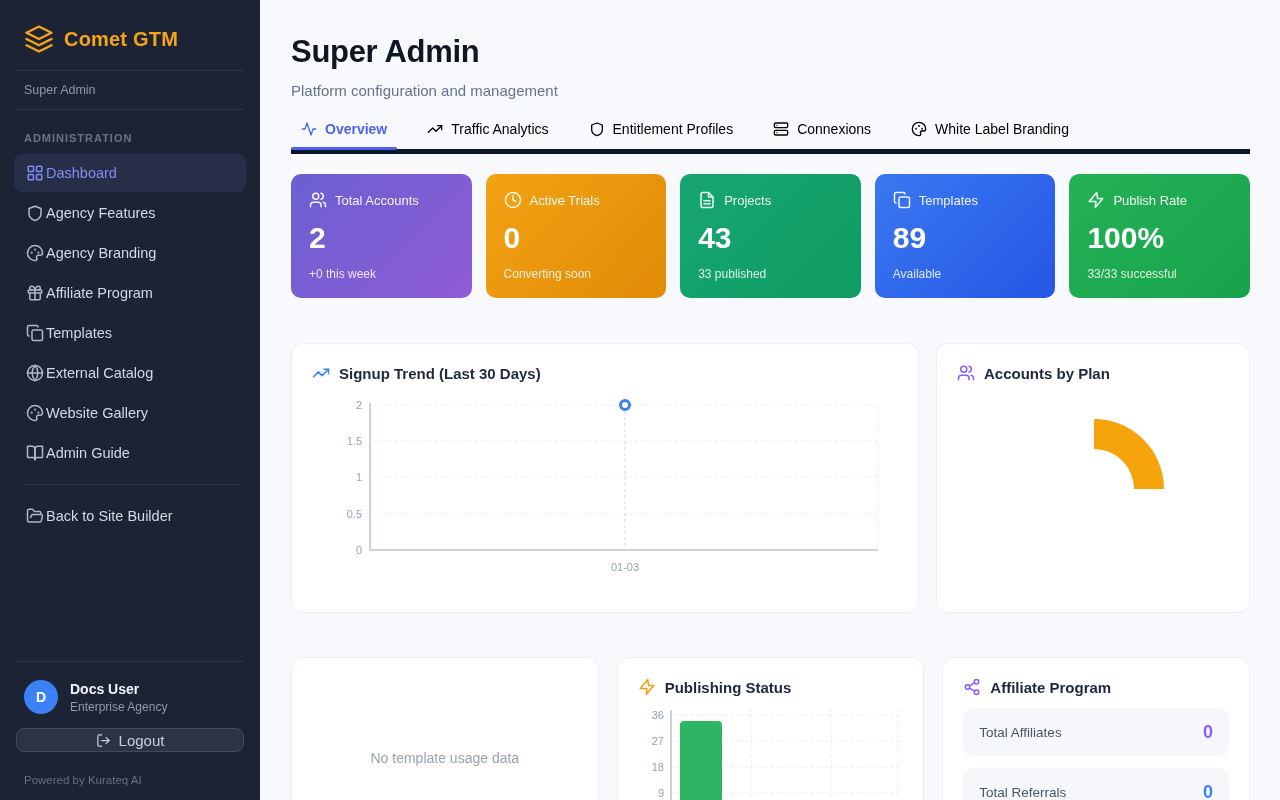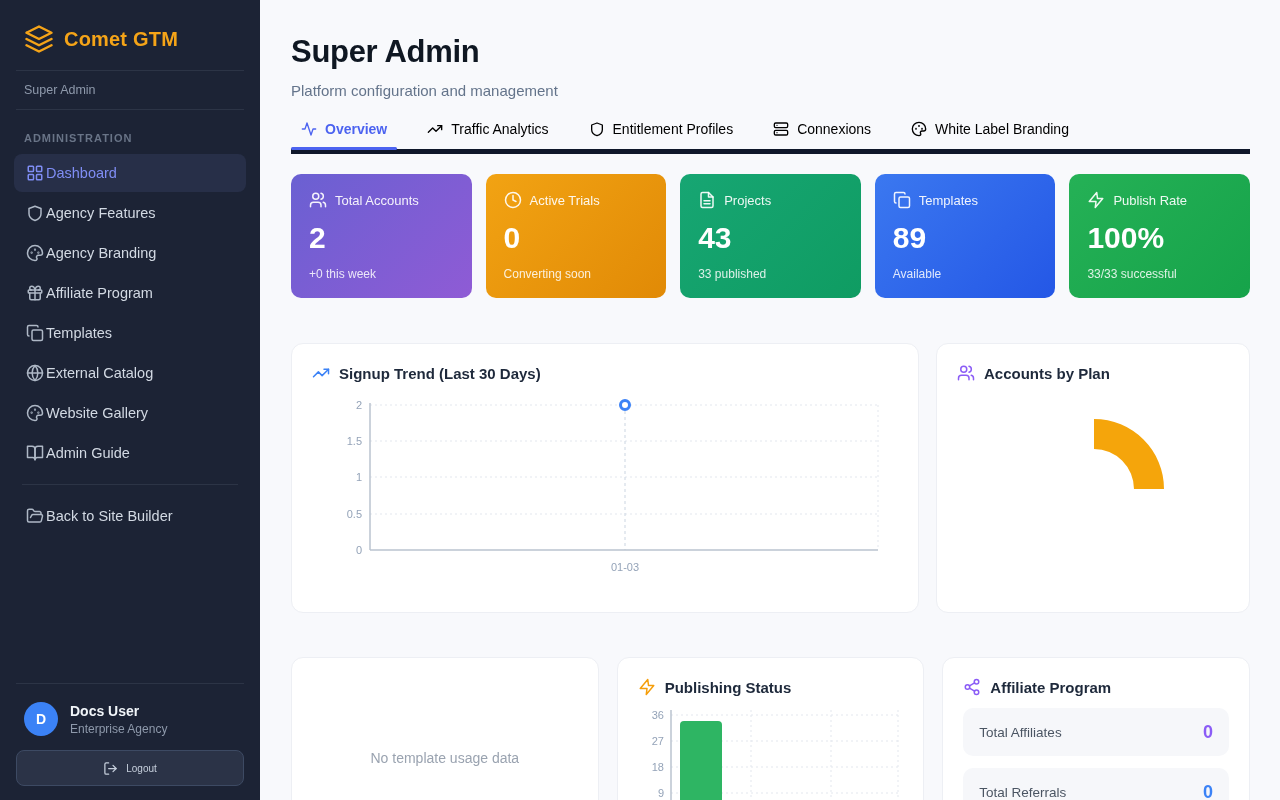--- a/index.html
+++ b/index.html
@@ -17,21 +17,21 @@
   .section-label { color:#697487; font-size:11px; font-weight:bold; letter-spacing:.09em; margin:10px 10px 10px 10px; }
   .nav-item { display:flex; align-items:center; gap:2px; padding:10px 12px; border-radius:8px; color:#d2d9e3; font-size:14.5px; cursor:pointer; margin-bottom:2px; }
   .nav-item svg { width:18px; height:18px; color:#aeb8c6; flex:none; }
   .nav-item.active { background:#272f48; color:#8violet; color:#7f8df4; }
   .nav-item.active svg { color:#7f8df4; }
   .side-bottom { margin-top:auto; padding:0 16px 14px 16px; }
   .user-row { display:flex; align-items:center; gap:12px; padding:18px 8px 14px 8px; }
   .avatar { width:34px; height:34px; border-radius:50%; background:#3b82f6; color:#fff; font-weight:bold; font-size:14px; display:flex; align-items:center; justify-content:center; }
   .user-name { color:#f1f5f9; font-size:14px; font-weight:bold; }
   .user-org { color:#8e99ab; font-size:12px; margin-top:3px; }
-  .logout-btn { width:100%; height:36px; border-radius:8px; background:#2b3347; border:1px solid #3d4a63; color:#c6cfdc; font-size:10px; display:flex; align-items:center; justify-content:center; gap:8px; cursor:pointer; font-family:inherit; }
+  .logout-btn { width:100%; height:24px; border-radius:8px; background:#2b3347; border:1px solid #3d4a63; color:#c6cfdc; font-size:15px; display:flex; align-items:center; justify-content:center; gap:8px; cursor:pointer; font-family:inherit; }
   .logout-btn svg { width:15px; height:15px; }
   .powered { color:#667084; font-size:11.5px; padding:22px 8px 0 8px; }
 
   
   .main { flex:1; padding:0 33px 0 31px; }
   .page-title { font-size:31px; font-weight:bold; color:#0f1722; margin-top:34px; letter-spacing:-.3px; }
   .page-sub { font-size:15px; color:#64748b; margin-top:12px; }
 
   .tabs { display:flex; gap:20px; margin-top:16px; border-bottom:5px solid #0f172a; }
   .tab { display:flex; align-items:center; gap:8px; font-size:14px; color:#000000; padding:6px 10px 12px 10px; cursor:pointer; position:relative; }
@@ -184,20 +184,21 @@
       </div>
     </div>
     <button class="logout-btn">
       <svg viewBox="0 0 24 24" fill="none" stroke="currentColor" stroke-width="2" stroke-linecap="round" stroke-linejoin="round">
           <path d="M9 21H5a2 2 0 0 1-2-2V5a2 2 0 0 1 2-2h4"></path>
           <polyline points="16 17 21 12 16 7"></polyline>
           <line x1="21" y1="12" x2="9" y2="12"></line>
         </svg>
       <span>Logout</span>
     </button>
+    <div class="powered">Powered by Kurateq AI</div>
   </div>
 </aside>
 
 <main class="main">
   <h1 class="page-title">Super Admin</h1>
   <p class="page-sub">Platform configuration and management</p>
 
   <div class="tabs">
     <div class="tab active">
       <svg viewBox="0 0 24 24" fill="none" stroke="currentColor" stroke-width="2" stroke-linecap="round" stroke-linejoin="round">

